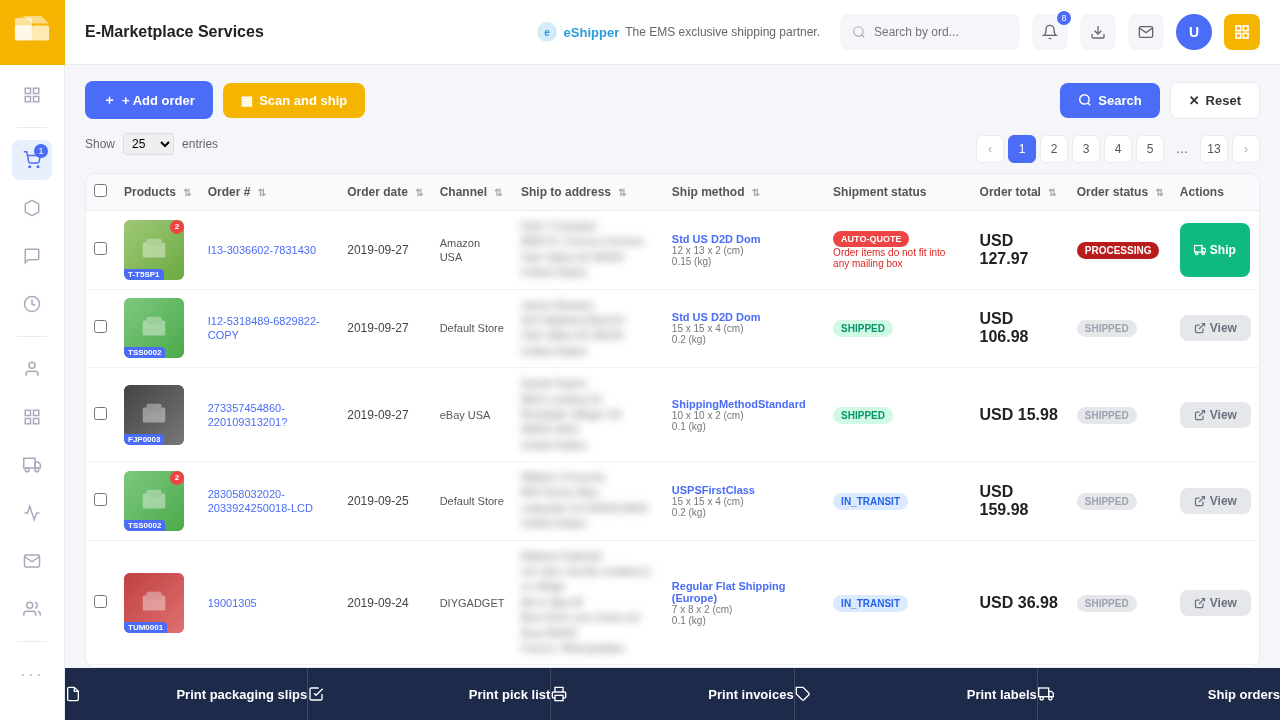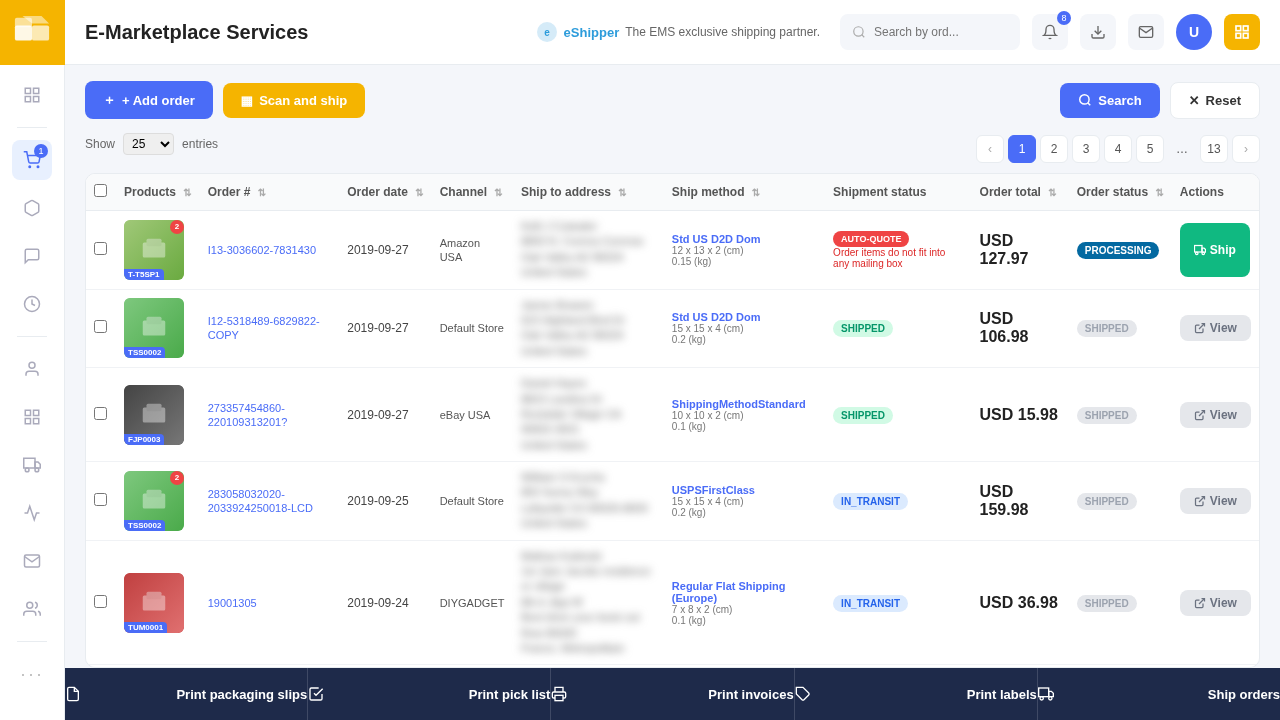--- a/index.html
+++ b/index.html
@@ -13,21 +13,21 @@
     .left-bar-icon { width: 40px; height: 40px; display: flex; align-items: center; justify-content: center; border-radius: 8px; cursor: pointer; color: #aab; font-size: 16px; position: relative; }
     .left-bar-icon.active { background: #e8f0fe; color: #4a6cf7; }
     .left-bar-icon .badge { position: absolute; top: 4px; right: 4px; background: #4a6cf7; color: #fff; border-radius: 50%; width: 14px; height: 14px; font-size: 9px; display: flex; align-items: center; justify-content: center; }
     .left-bar-divider { width: 30px; height: 1px; background: #e8ecf0; margin: 4px 0; }
 
     
     .main { flex: 1; display: flex; flex-direction: column; overflow: hidden; }
 
     
     .topnav { height: 65px; background: #fff; display: flex; align-items: center; padding: 0 20px; border-bottom: 1px solid #e8ecf0; gap: 20px; }
-    .app-title { font-size: 20px; font-weight: 600; color: #222; flex: 1; }
+    .app-title { font-size: 16px; font-weight: 600; color: #222; flex: 1; }
     .eship-badge { display: flex; align-items: center; gap: 6px; }
     .eship-name { color: #2d9cdb; font-weight: 700; font-size: 13px; }
     .eship-desc { color: #666; font-size: 12px; }
     .top-icons { display: flex; align-items: center; gap: 12px; }
     .top-icon-btn { width: 36px; height: 36px; border-radius: 8px; background: #f4f6fa; border: none; cursor: pointer; display: flex; align-items: center; justify-content: center; color: #666; font-size: 16px; position: relative; }
     .top-icon-btn .badge { position: absolute; top: -3px; right: -3px; background: #4a6cf7; color: #fff; border-radius: 50%; width: 14px; height: 14px; font-size: 9px; display: flex; align-items: center; justify-content: center; }
     .search-box { display: flex; align-items: center; background: #f4f6fa; border-radius: 8px; padding: 0 12px; height: 36px; gap: 8px; min-width: 180px; }
     .search-box input { border: none; background: transparent; outline: none; font-size: 12px; color: #666; width: 120px; }
     .avatar { width: 36px; height: 36px; border-radius: 50%; background: #4a6cf7; display: flex; align-items: center; justify-content: center; color: #fff; font-weight: 600; font-size: 14px; }
     .grid-icon { width: 36px; height: 36px; border-radius: 8px; background: #f5b400; display: flex; align-items: center; justify-content: center; cursor: pointer; }
@@ -62,21 +62,21 @@
     .address-text { font-size: 11px; color: #666; line-height: 1.4; }
     .ship-method-name { color: #4a6cf7; font-weight: 600; font-size: 11px; }
     .ship-dims { color: #777; font-size: 10px; }
     .status-badge { padding: 3px 8px; border-radius: 12px; font-size: 10px; font-weight: 700; text-transform: uppercase; }
     .status-shipped { background: #d1fae5; color: #059669; }
     .status-in-transit { background: #dbeafe; color: #2563eb; }
     .status-auto-quote { background: #ef4444; color: #fff; font-size: 9px; }
     .order-note { font-size: 10px; color: #dc2626; margin-top: 2px; }
     .total-text { font-weight: 700; color: #222; font-size: 16px; }
     .order-status-badge { padding: 3px 8px; border-radius: 12px; font-size: 10px; font-weight: 600; }
-    .os-processing { background: #0369a1; color: #fff; }
+    .os-processing { background: #b91c1c; color: #fff; }
     .os-shipped { background: #e5e7eb; color: #9ca3af; }
     .btn-ship { background: #10b981; color: #fff; border: none; border-radius: 8px; padding: 20px 14px; font-size: 12px; font-weight: 600; cursor: pointer; display: flex; align-items: center; gap: 4px; }
     .btn-view { background: #e5e7eb; color: #6b7280; border: none; border-radius: 8px; padding: 6px 14px; font-size: 12px; font-weight: 600; cursor: pointer; display: flex; align-items: center; gap: 4px; }
 
     
     .pagination { display: flex; align-items: center; gap: 4px; margin-left: auto; }
     .page-btn { width: 28px; height: 28px; border-radius: 6px; border: 1px solid #e8ecf0; background: #fff; cursor: pointer; display: flex; align-items: center; justify-content: center; font-size: 12px; color: #555; }
     .page-btn.active { background: #4a6cf7; color: #fff; border-color: #4a6cf7; }
     .page-btn.arrow { color: #aaa; }
 

